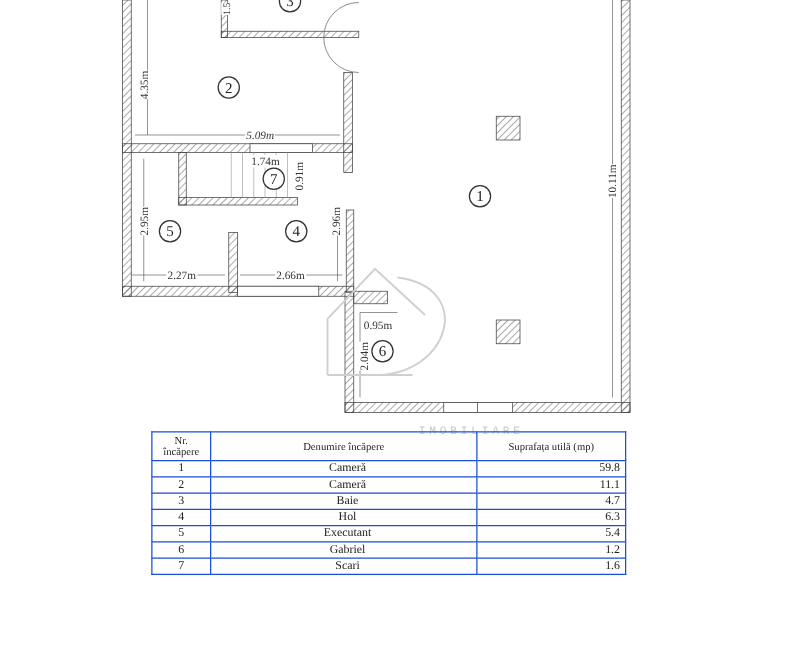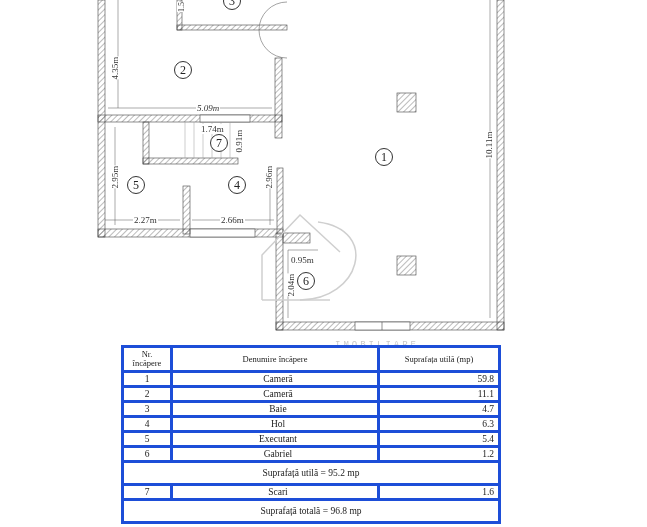--- a/index.html
+++ b/index.html
@@ -5,21 +5,21 @@
   html, body { margin:0; padding:0; background:#ffffff; }
   body { width:647px; height:527px; position:relative; overflow:hidden; font-family:"Liberation Serif", "DejaVu Serif", serif; color:#222; }
   .plan { position:absolute; left:0; top:0; width:647px; height:340px; }
   .lbl { position:absolute; font-size:9px; color:#333; background:#fff; line-height:10px; padding:0 1px; white-space:nowrap; }
   .vlbl { position:absolute; font-size:9px; color:#333; background:#fff; line-height:10px; transform:rotate(-90deg); transform-origin:center; white-space:nowrap; }
   .room-num { position:absolute; width:16px; height:16px; border:1px solid #333; border-radius:50%; font-size:12px; line-height:16px; text-align:center; background:#fff; }
   .wm-text { position:absolute; font-family:Liberation Mono, monospace; color:#c8c8c8; letter-spacing:3px; font-size:9px;margin-top:48px; }
   .wm-script { position:absolute; font-family:"DejaVu Serif", serif; font-style:italic; color:#cfcfcf; font-size:22px; letter-spacing:2px; }
 
   table.area { position:absolute; left:121px; top:345px; width:380px; border-collapse:collapse; font-size:9.5px; }
-  table.area td, table.area th { border:3px solid #1d4ed8; padding:0 4px; height:12px; line-height:12px; }
+  table.area td, table.area th { border:1px solid #1d4ed8; padding:0 4px; height:12px; line-height:12px; }
   table.area th { font-weight:normal; text-align:center; font-size:8.5px; line-height:9px; height:22px; }
   .c-nr { width:38px; text-align:center; }
   .c-name { text-align:center; padding-left:10px !important; }
   .c-val { width:110px; text-align:right; }
   .sum-row td { text-align:center; height:20px !important; }
   .exec-row td { height:20px !important; text-align:left; }
   .strike { text-decoration:line-through; color:#334; }
 </style>
 </head>
 <body>
@@ -151,25 +151,19 @@
   <tr>
     <td class="c-nr">5</td>
     <td class="c-name">Executant</td>
     <td class="c-val">5.4</td>
   </tr>
   <tr>
     <td class="c-nr">6</td>
     <td class="c-name">Gabriel</td>
     <td class="c-val">1.2</td>
   </tr>
-  <tr class="sum-row">
-    <td colspan="3">Suprafață utilă = 95.2 mp</td>
-  </tr>
   <tr>
     <td class="c-nr">7</td>
     <td class="c-name">Scari</td>
     <td class="c-val">1.6</td>
   </tr>
-  <tr class="sum-row">
-    <td colspan="3">Suprafață totală = 96.8 mp</td>
-  </tr>
 </tbody>
   </table>
 
 </body></html>

